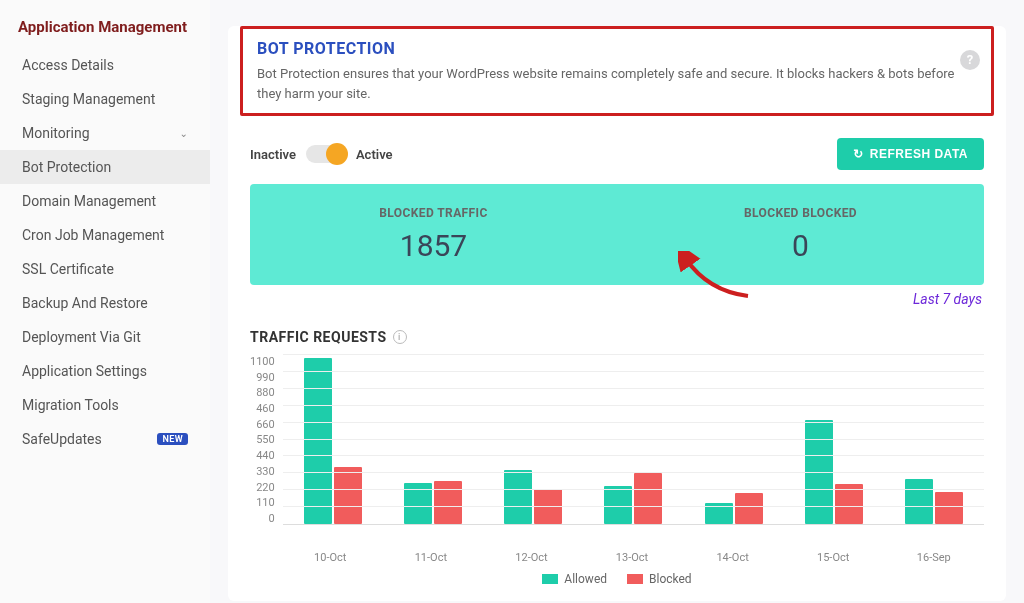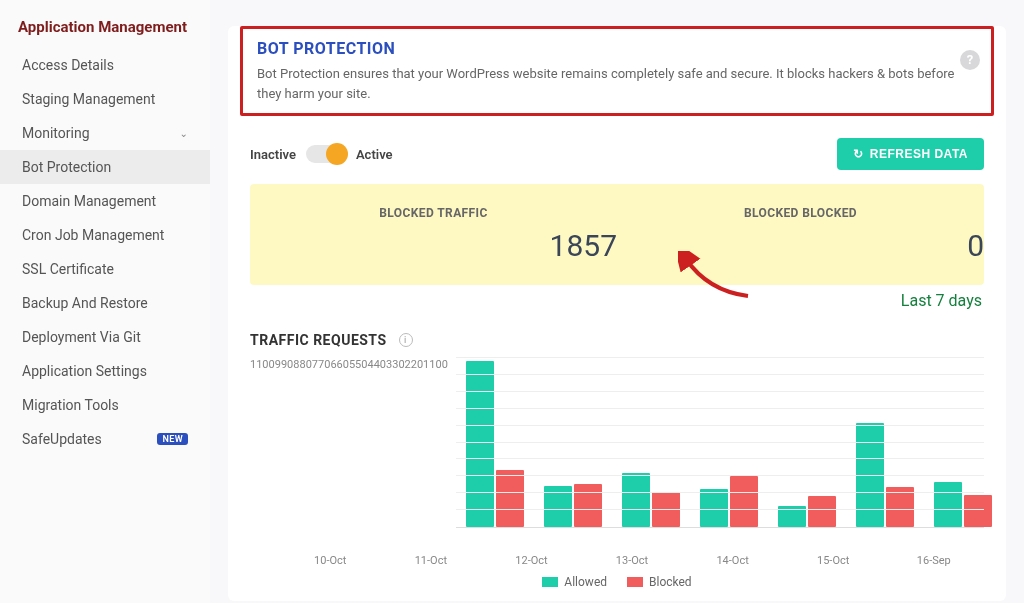--- a/index.html
+++ b/index.html
@@ -14,33 +14,33 @@
 .panel { background: #fff; border-radius: 6px; padding: 0; height: 100%; position: relative; }
 .head-box { border: 3px solid #cc1f1f; padding: 10px 14px; margin: 12px 12px 0; border-radius: 2px; }
 .head-title { color: #2b4fbf; font-weight: 700; letter-spacing: .5px; font-size: 16px; margin-bottom: 6px; }
 .head-desc { color: #666; line-height: 1.5; font-size: 13px; }
 .help-icon { position: absolute; top: 24px; right: 26px; width: 20px; height: 20px; border-radius: 50%; background: #d8d8da; color: #fff; text-align: center; line-height: 20px; font-weight: 700; font-size: 13px; }
 .row-ctrl { display: flex; align-items: center; justify-content: space-between; padding: 22px 22px 14px; }
 .toggle-wrap { display: flex; align-items: center; gap: 10px; font-weight: 600; color: #444; font-size: 13px; }
 .toggle { width: 40px; height: 18px; background: #e6e6e6; border-radius: 9px; position: relative; cursor: pointer; }
 .toggle-knob { position: absolute; right: -2px; top: -2px; width: 22px; height: 22px; background: #f5a623; border-radius: 50%; }
 .refresh-btn { background: #1ecdaa; color: #fff; border: none; padding: 9px 16px; border-radius: 4px; font-weight: 700; font-size: 12px; letter-spacing: .5px; cursor: pointer; display: flex; align-items: center; gap: 6px; }
-.stats-box { background: #fef9c3; margin: 0 22px; border-radius: 4px; display: flex; padding: 22px 0; }
+.stats-box { background: #5eead4; margin: 0 22px; border-radius: 4px; display: flex; padding: 22px 0; }
 .stat { flex: 1; text-align: center; }
 .stat-label { font-size: 12px; color: #666; font-weight: 700; letter-spacing: .4px; margin-bottom: 8px; }
-.stat-val { font-size: 30px; color: #3a4558; font-weight: 400; text-align: right; }
+.stat-val { font-size: 30px; color: #3a4558; font-weight: 400; }
 .arrow-anno { position: absolute; top: 225px; left: 450px; pointer-events: none; }
-.last7 { text-align: right; color: #15803d; font-size: 16px; padding: 6px 24px 0; }
+.last7 { text-align: right; color: #6d28d9; font-size: 14px; padding: 6px 24px 0; font-style: italic; }
 .chart-head { display: flex; align-items: center; justify-content: space-between; padding: 22px 22px 10px; }
-.chart-title { font-weight: 700; letter-spacing: .5px; color: #333; display: flex; align-items: center; gap: 12px; font-size: 14px; }
+.chart-title { font-weight: 700; letter-spacing: .5px; color: #333; display: flex; align-items: center; gap: 6px; font-size: 14px; }
 .info-icon { width: 14px; height: 14px; border: 1px solid #bbb; border-radius: 50%; color: #bbb; font-size: 9px; text-align: center; line-height: 13px; }
 .show-more { background: #fff; border: 1px solid #ddd; padding: 7px 14px; border-radius: 4px; font-weight: 700; font-size: 12px; color: #444; cursor: pointer; }
 .chart-area { padding: 0 22px; }
 .chart { display: flex; height: 190px; }
-.y-axis { display: flex; flex-direction: row; justify-content: space-between; padding-right: 8px; color: #888; font-size: 11px; text-align: right; height: 170px; }
+.y-axis { display: flex; flex-direction: column; justify-content: space-between; padding-right: 8px; color: #888; font-size: 11px; text-align: right; height: 170px; }
 .plot { flex: 1; position: relative; height: 170px; border-bottom: 1px solid #ddd; }
 .grid-line { position: absolute; left: 0; right: 0; border-top: 1px solid #eee; }
 .bars-row { position: absolute; left: 0; right: 0; bottom: 0; top: 0; display: flex; }
 .bar-group { flex: 1; display: flex; align-items: flex-end; justify-content: center; gap: 2px; padding: 0 10px; }
 .bar { width: 28px; border-radius: 1px; }
 .bar.allowed { background: #1ecdaa; }
 .bar.blocked { background: #f15c5c; }
 .x-axis { display: flex; margin-left: 30px; }
 .x-label { flex: 1; text-align: center; color: #888; font-size: 11px; padding-top: 6px; }
 .legend { display: flex; justify-content: center; gap: 20px; padding-top: 8px; color: #666; font-size: 12px; }
@@ -148,21 +148,21 @@
         <span class="info-icon">i</span>
       </div>
     </div>
 
     <div class="chart-area">
       <div class="chart">
         <div class="y-axis" id="y-axis">
             <div>1100</div>
             <div>990</div>
             <div>880</div>
-            <div>770</div>
+            <div>460</div>
             <div>660</div>
             <div>550</div>
             <div>440</div>
             <div>330</div>
             <div>220</div>
             <div>110</div>
             <div>0</div>
           </div>
         <div class="plot" id="plot">
           <div class="bars-row" id="bars-row">

